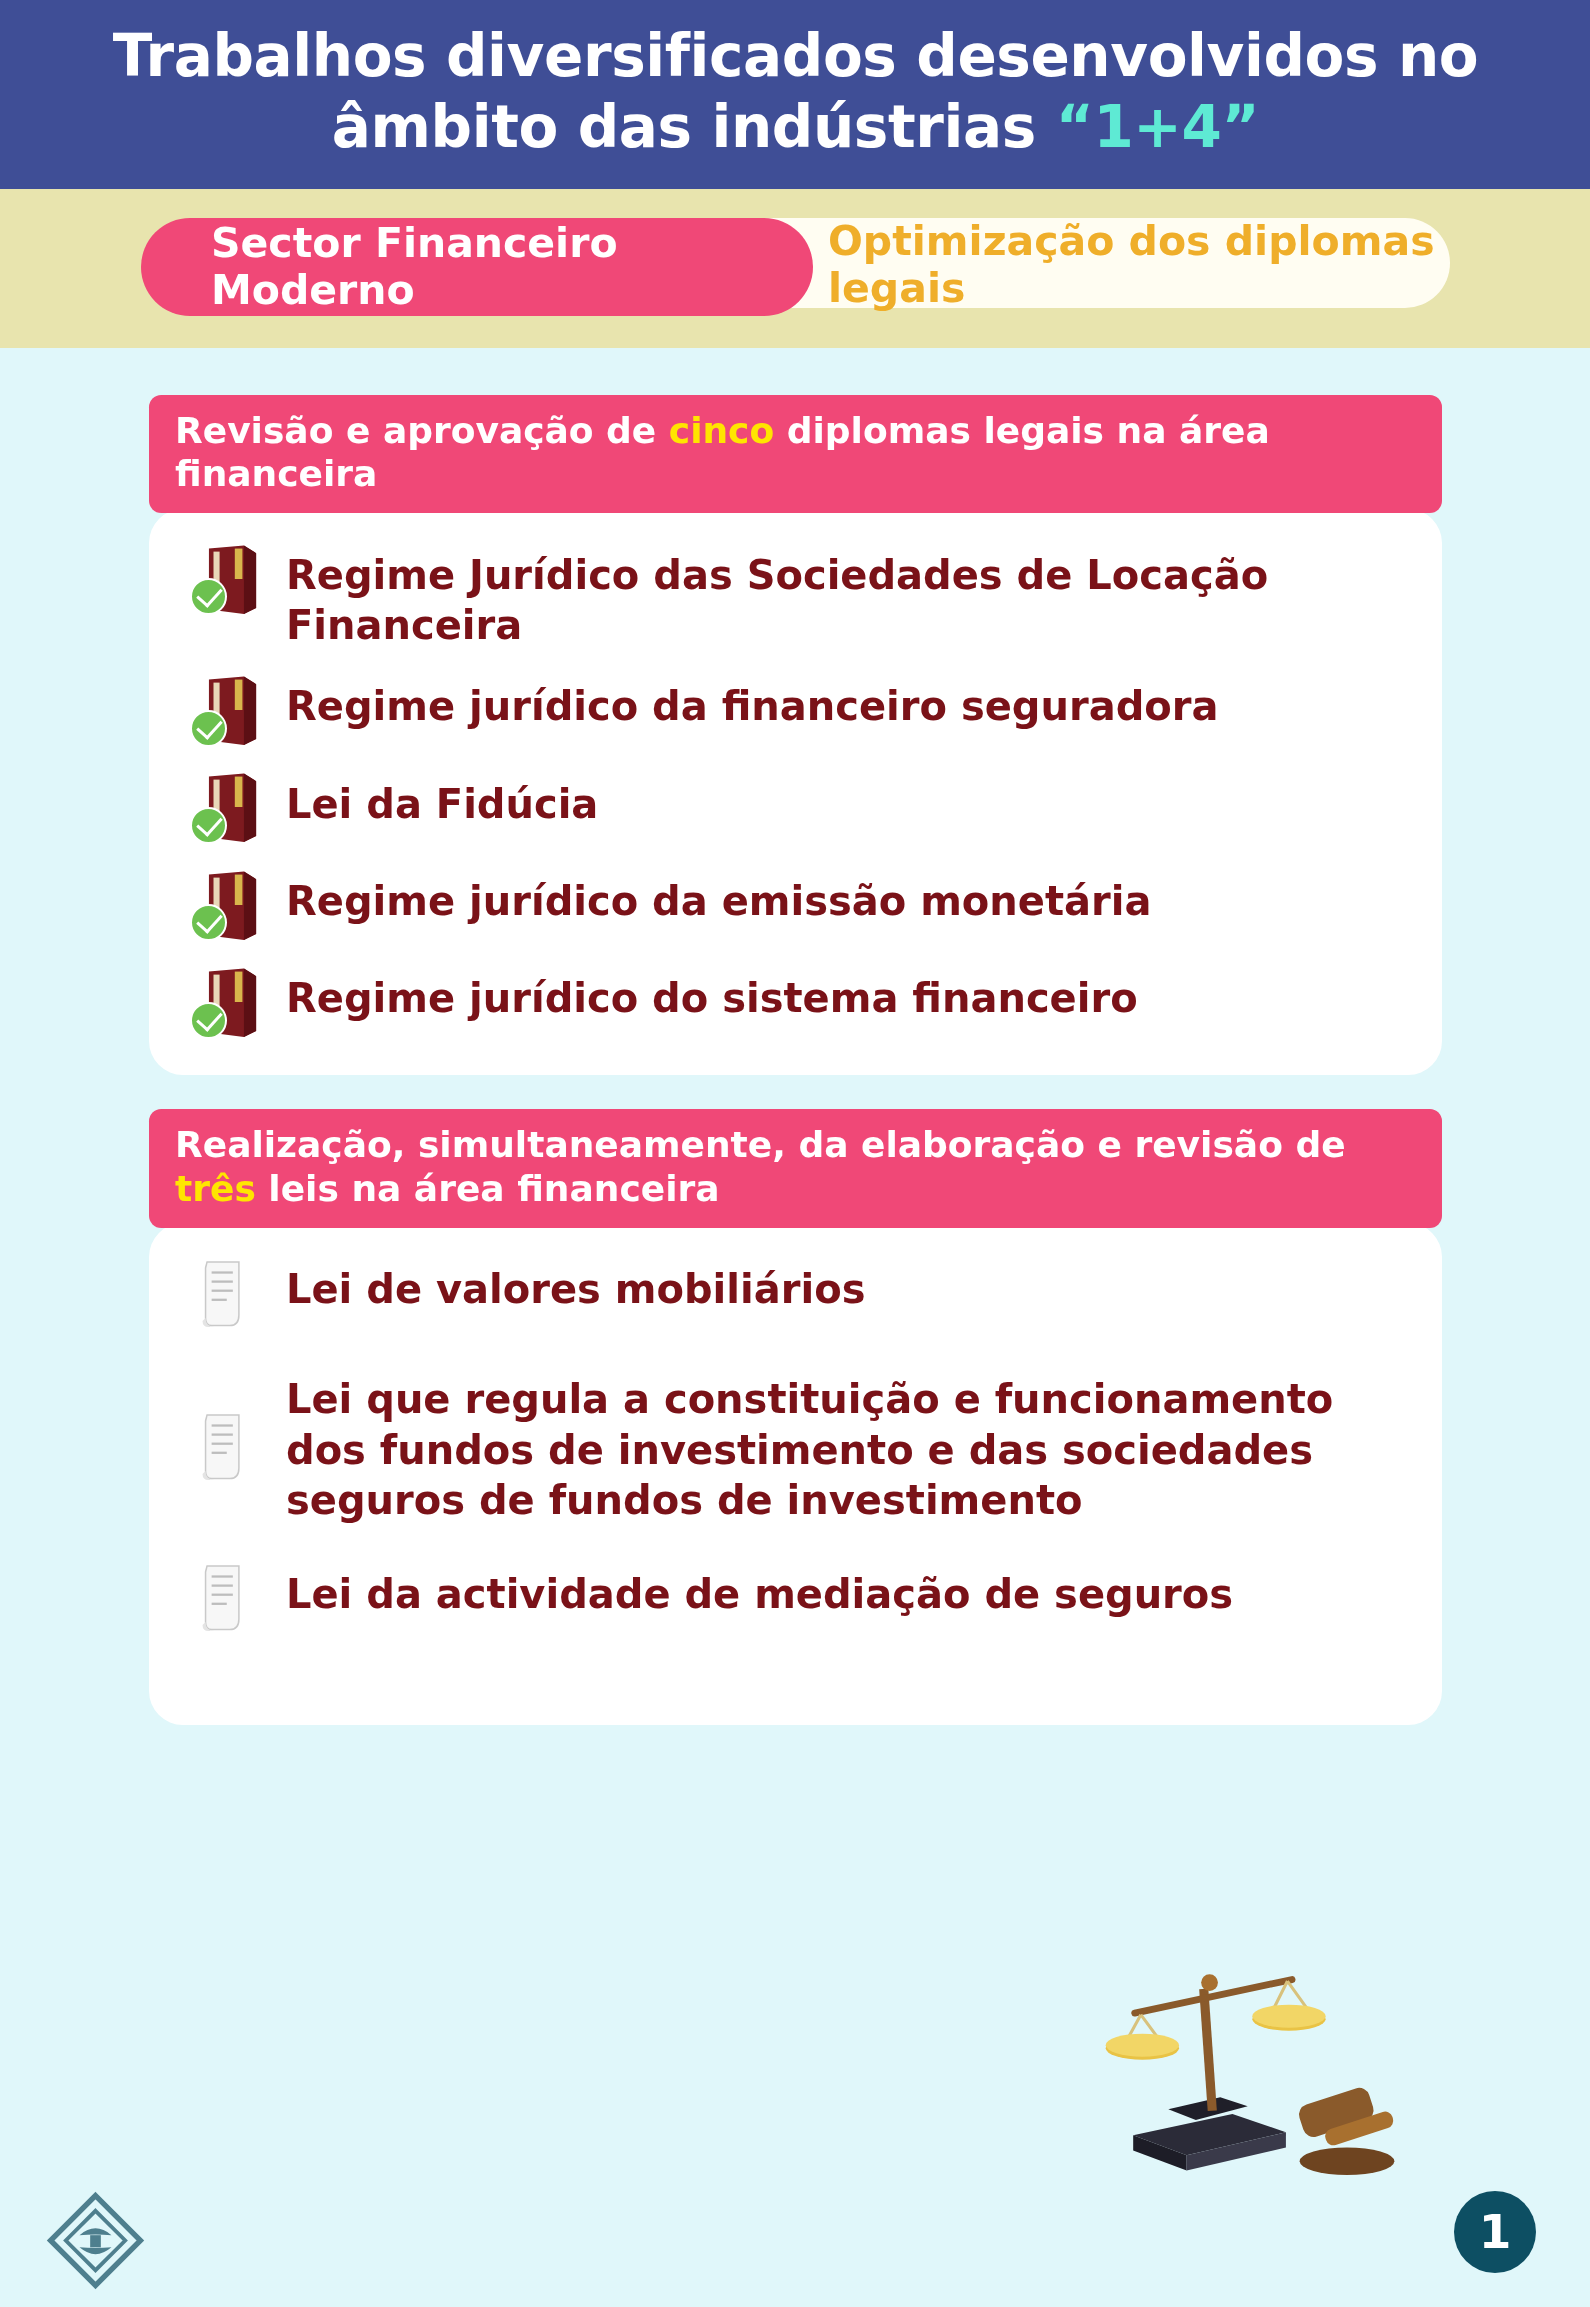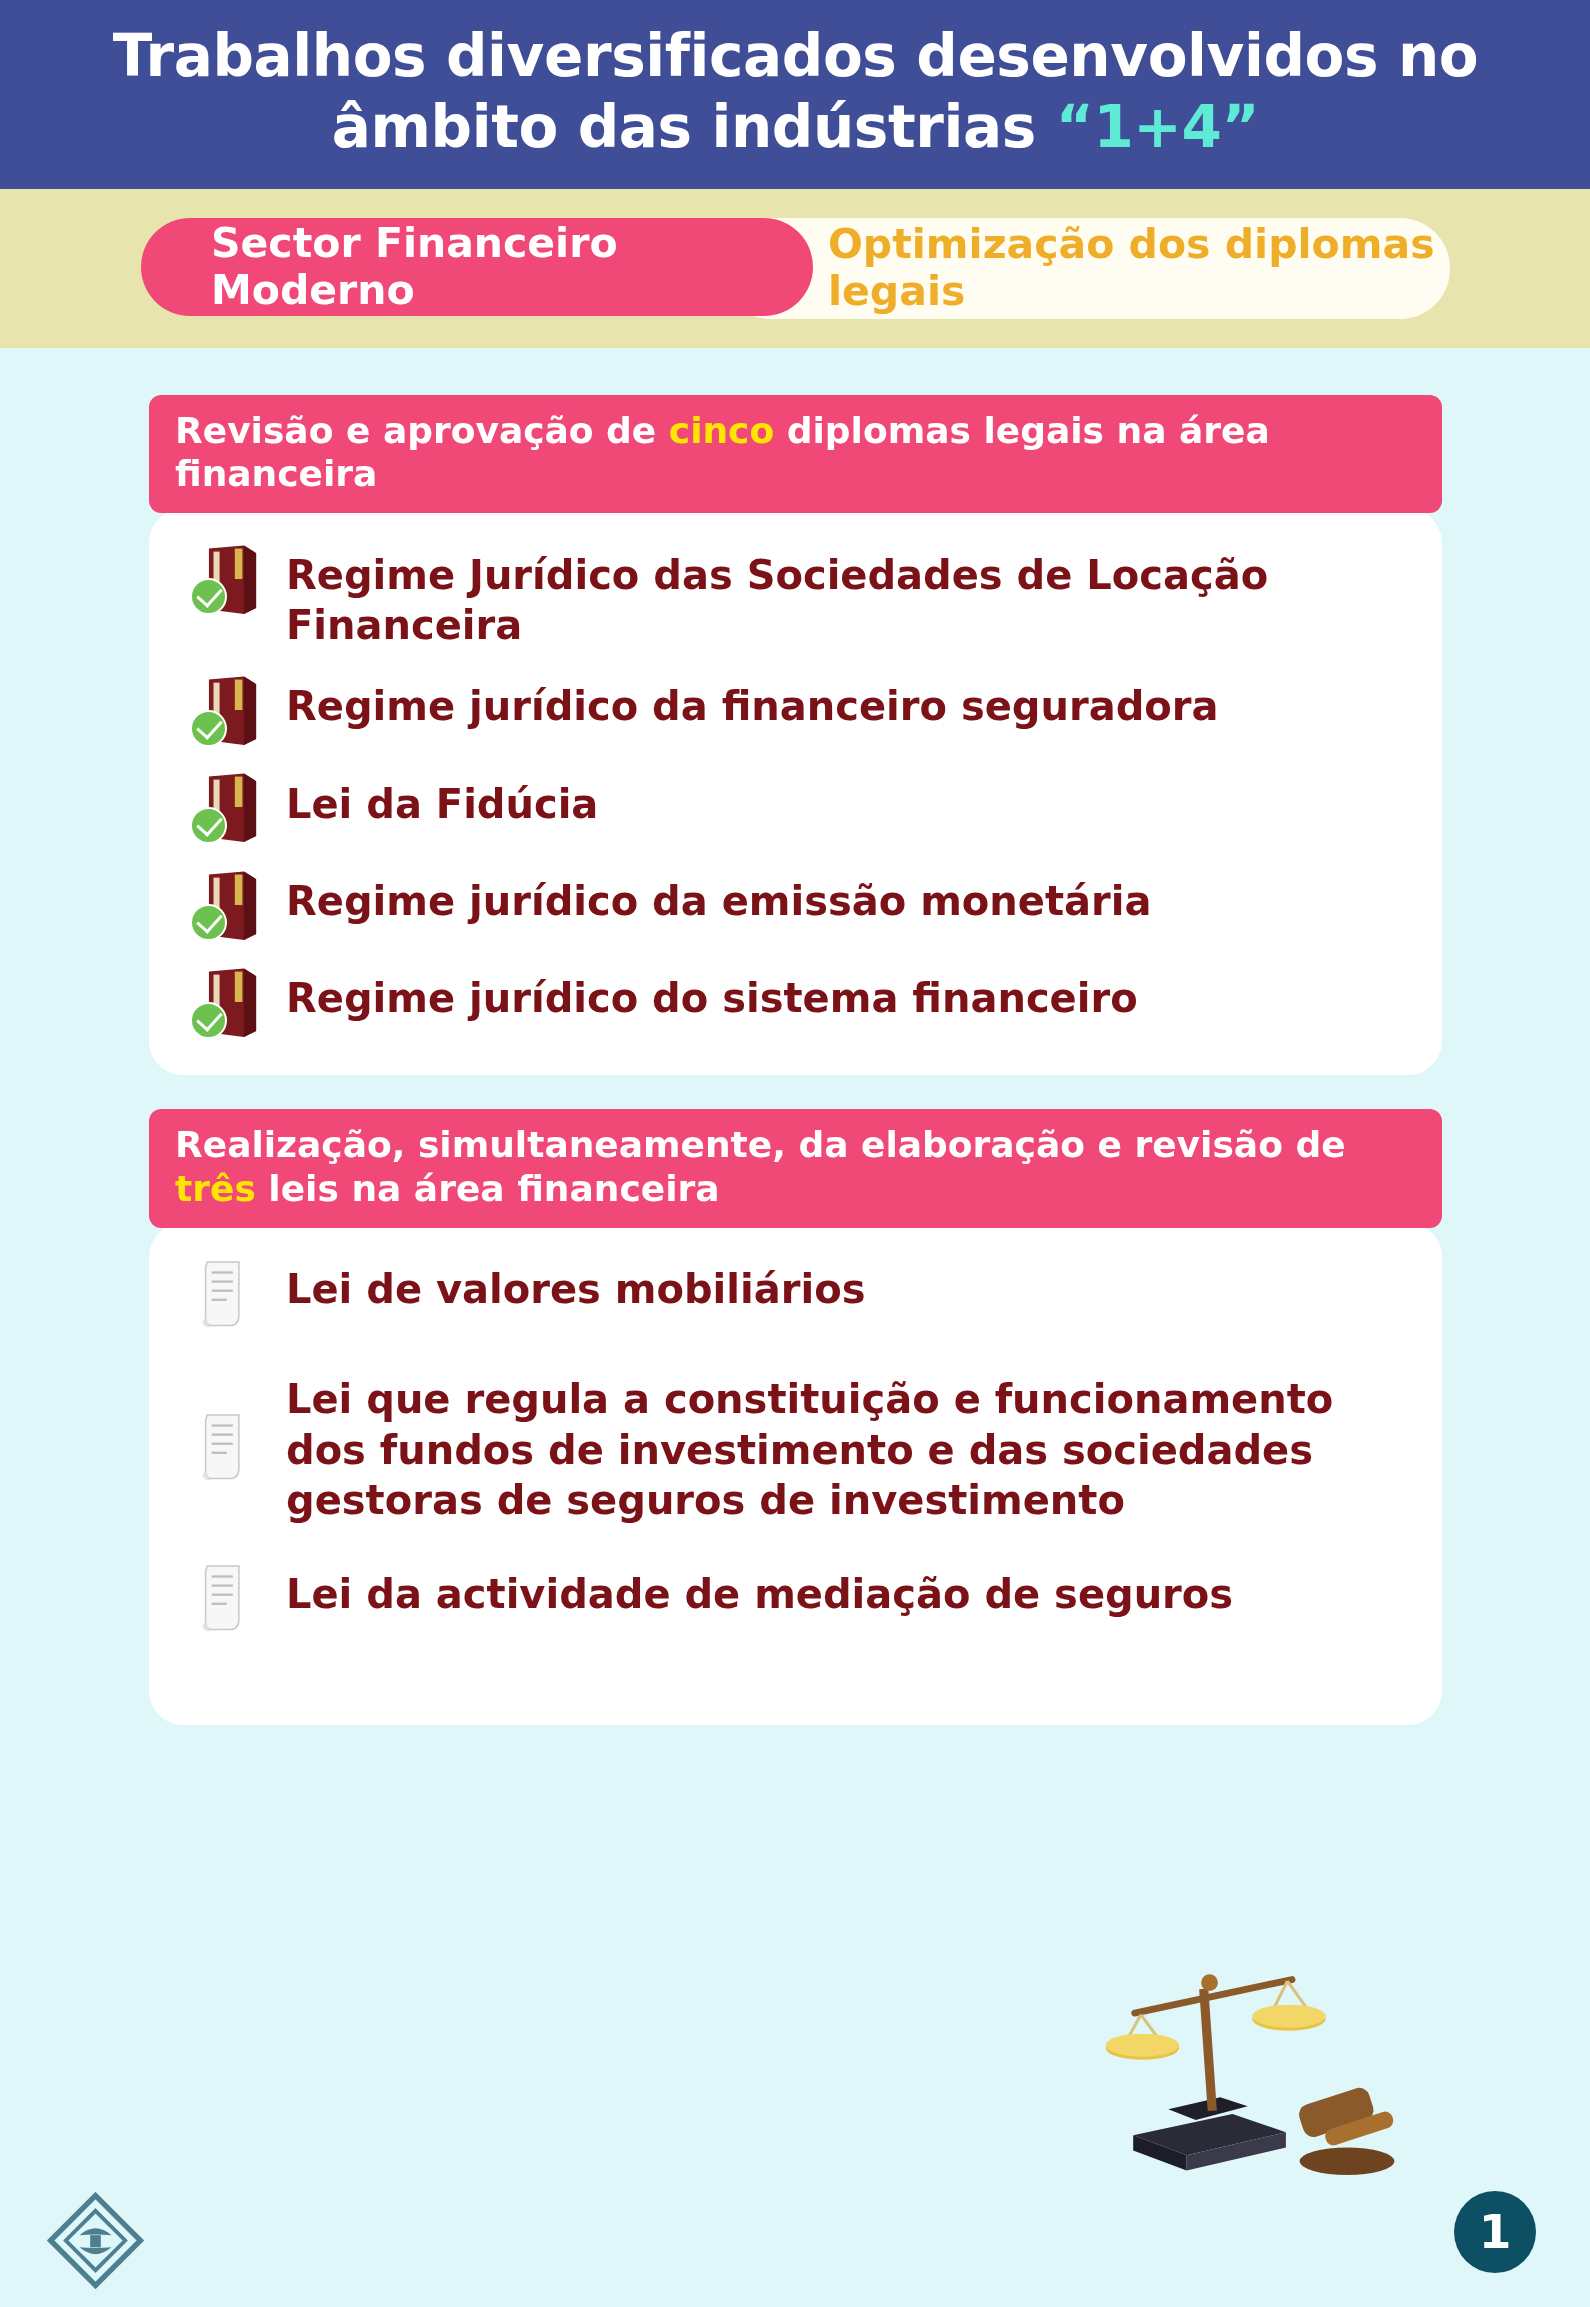--- a/index.html
+++ b/index.html
@@ -47,25 +47,24 @@
   .tabs-wrap {
     position: relative;
     margin: 0 141px 0 141px;
     height: 101px;
   }
   .tab-inactive {
     position: absolute;
     left: 580px;
     top: 0;
     right: 0;
-    height: 101px;
+    height: 90px;
     background: #fffdf2;
     border-radius: 50px;
     display: flex;
-    align-items: center;
     padding-left: 290px;
   }
   .tab-inactive .lbl {
     color: #efae2a;
     font-size: 41px;
     font-weight: bold;
     line-height: 1.15;
     margin-left: -183px;
   }
   .tab-active {
@@ -339,21 +338,21 @@
           <div class="ico-scroll" style="margin-top:43px;">
             <svg width="47" height="69" viewBox="0 0 62 90">
               <path d="M8 2 L50 2 L50 72 Q50 86 38 86 L14 86 Q6 86 6 76 L6 10 Z" fill="#f7f7f7" stroke="#c9c9c9" stroke-width="2"></path>
               <line x1="14" y1="16" x2="42" y2="16" stroke="#bdbdbd" stroke-width="3"></line>
               <line x1="14" y1="28" x2="42" y2="28" stroke="#bdbdbd" stroke-width="3"></line>
               <line x1="14" y1="40" x2="42" y2="40" stroke="#bdbdbd" stroke-width="3"></line>
               <line x1="14" y1="52" x2="34" y2="52" stroke="#bdbdbd" stroke-width="3"></line>
               <path d="M6 76 Q6 88 18 88 L10 88 Q2 88 2 80 Z" fill="#e4e4e4"></path>
             </svg>
           </div>
-          <div class="text">Lei que regula a constituição e funcionamento dos fundos de investimento e das sociedades gestoras de seguros de investimento</div>
+          <div class="text">Lei que regula a constituição e funcionamento dos fundos de investimento e das sociedades seguros de fundos de investimento</div>
         </div>
 
         <div class="item">
           <div class="ico-scroll">
             <svg width="47" height="69" viewBox="0 0 62 90">
               <path d="M8 2 L50 2 L50 72 Q50 86 38 86 L14 86 Q6 86 6 76 L6 10 Z" fill="#f7f7f7" stroke="#c9c9c9" stroke-width="2"></path>
               <line x1="14" y1="16" x2="42" y2="16" stroke="#bdbdbd" stroke-width="3"></line>
               <line x1="14" y1="28" x2="42" y2="28" stroke="#bdbdbd" stroke-width="3"></line>
               <line x1="14" y1="40" x2="42" y2="40" stroke="#bdbdbd" stroke-width="3"></line>
               <line x1="14" y1="52" x2="34" y2="52" stroke="#bdbdbd" stroke-width="3"></line>

